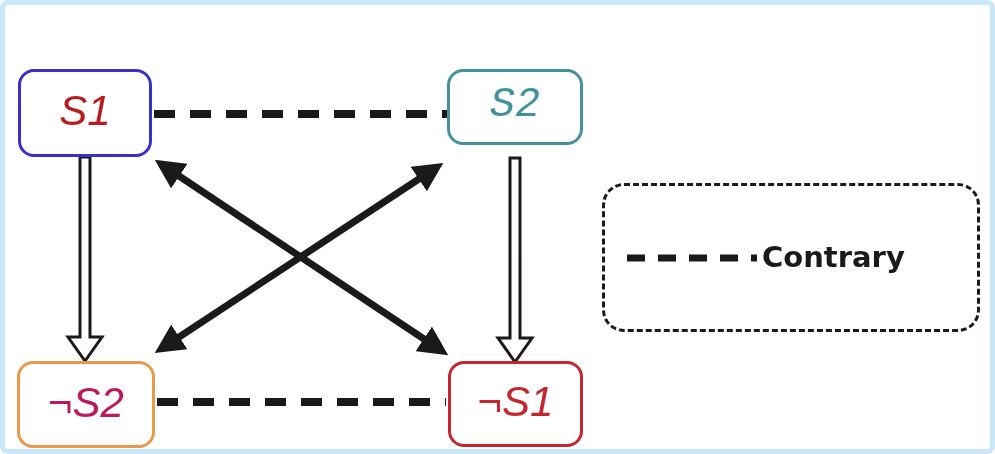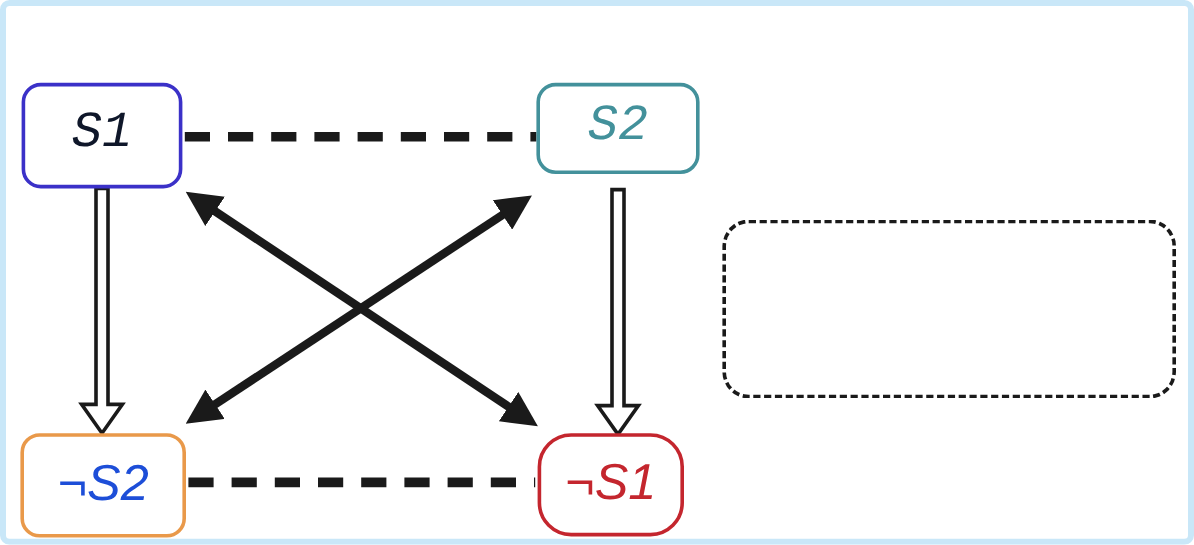--- a/index.html
+++ b/index.html
@@ -45,21 +45,21 @@
     font-family: "Liberation Sans", sans-serif;
     font-style: italic;
     font-size: 42px;
     line-height: 1;
   }
   .node span { transform: translateY(-2px); }
 
   .node-s1   { left: 13px;  top: 64px;  width: 134px; height: 88px; }
   .node-s2   { left: 442px; top: 64px;  width: 136px; height: 76px; font-family: Liberation Mono, monospace; }
   .node-ns2  { left: 12px;  top: 356px; width: 138px; height: 87px; }
-  .node-ns1  { left: 443px; top: 356px; width: 122px; height: 86px; border-radius: 28px; }
+  .node-ns1  { left: 443px; top: 356px; width: 135px; height: 86px; }
 
   .legend {
     position: absolute;
     left: 597px;
     top: 178px;
     width: 378px;
     height: 149px;
     border: 3px dashed #1a1a1a;
     border-radius: 22px;
     display: flex;
@@ -107,35 +107,41 @@
 
     <line x1="162" y1="163" x2="431" y2="342" stroke="#1a1a1a" stroke-width="7" marker-start="url(#arrowhead)" marker-end="url(#arrowhead)"></line>
 
     <line x1="426" y1="166" x2="162" y2="340" stroke="#1a1a1a" stroke-width="7" marker-start="url(#arrowhead)" marker-end="url(#arrowhead)"></line>
 
     <path d="M75,152 L75,332 L63,332 L80,356 L97,332 L85,332 L85,152 Z" fill="#ffffff" stroke="#1a1a1a" stroke-width="3"></path>
 
     <path d="M505,153 L505,333 L493,333 L510,357 L527,333 L515,333 L515,153 Z" fill="#ffffff" stroke="#1a1a1a" stroke-width="3"></path>
   </svg>
 
-  <div class="node node-s1" style="border-color: rgb(59, 49, 200); color: #0f172a; font-family: Liberation Mono, monospace;">
+  <div class="node node-s1" style="border-color: rgb(59, 49, 200); color: #b91c1c;">
     <span>S1</span>
   </div>
 
   <div class="node node-s2" style="border-color: rgb(67, 145, 155); color: rgb(67, 145, 155);">
     <span>S2</span>
   </div>
 
-  <div class="node node-ns2" style="border-color: rgb(233, 153, 74); color: #1d4ed8;">
+  <div class="node node-ns2" style="border-color: rgb(233, 153, 74); color: #be185d;">
     <span>¬S2</span>
   </div>
 
   <div class="node node-ns1" style="border-color: rgb(196, 38, 46); color: rgb(196, 38, 46);">
     <span>¬S1</span>
   </div>
 
   <div class="legend">
 
+    <div class="legend-row">
+      <svg class="legend-sample" viewBox="0 0 134 28">
+        <line x1="2" y1="14" x2="132" y2="14" stroke="#1a1a1a" stroke-width="7" stroke-dasharray="18 13"></line>
+      </svg>
+      <span class="legend-label">Contrary</span>
+    </div>
 
 
 
   </div>
 </div>
 
 </body></html>

